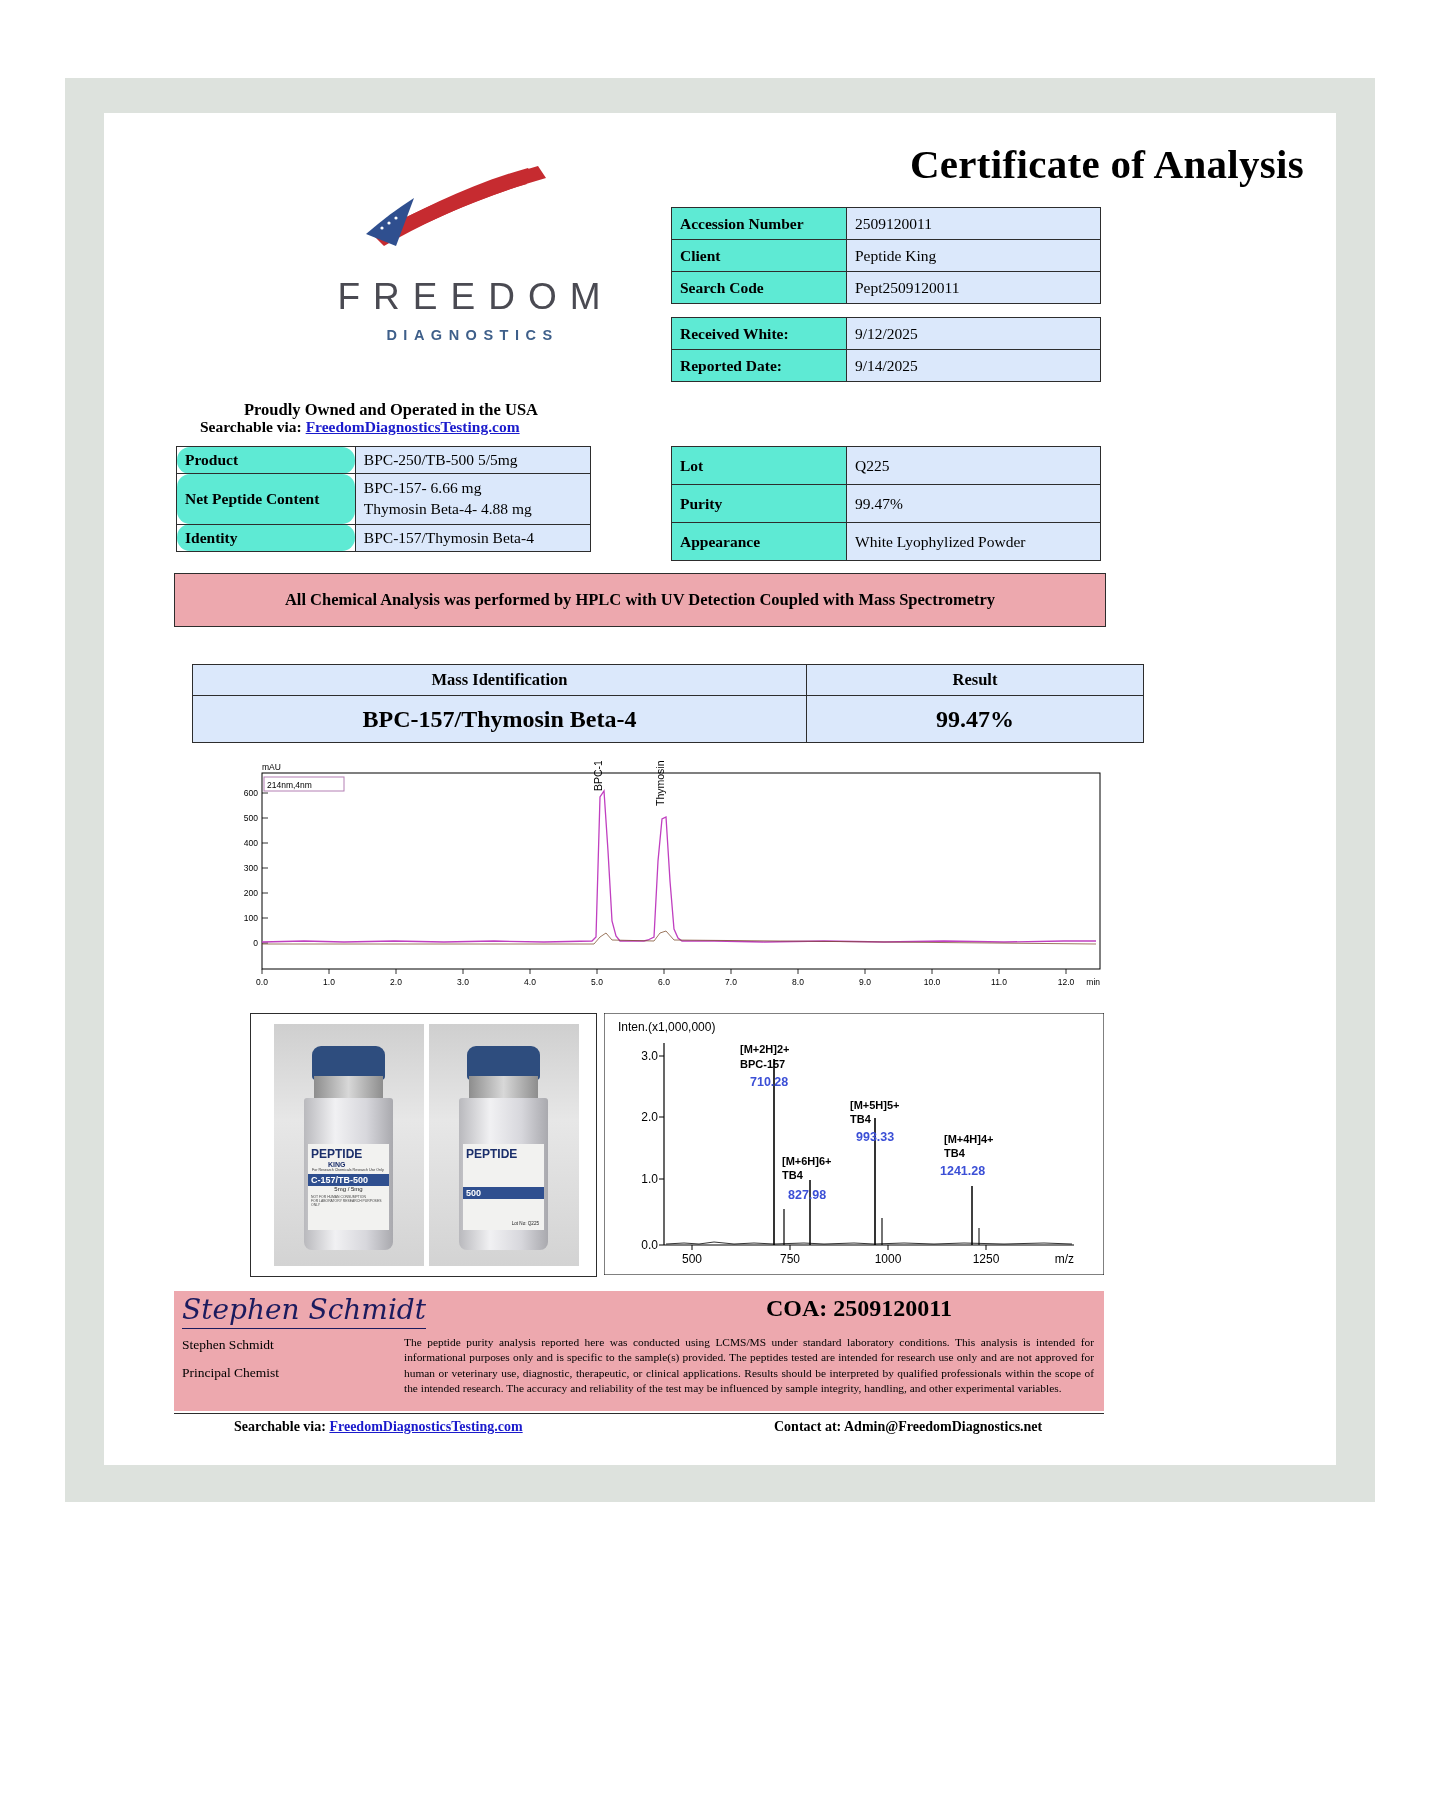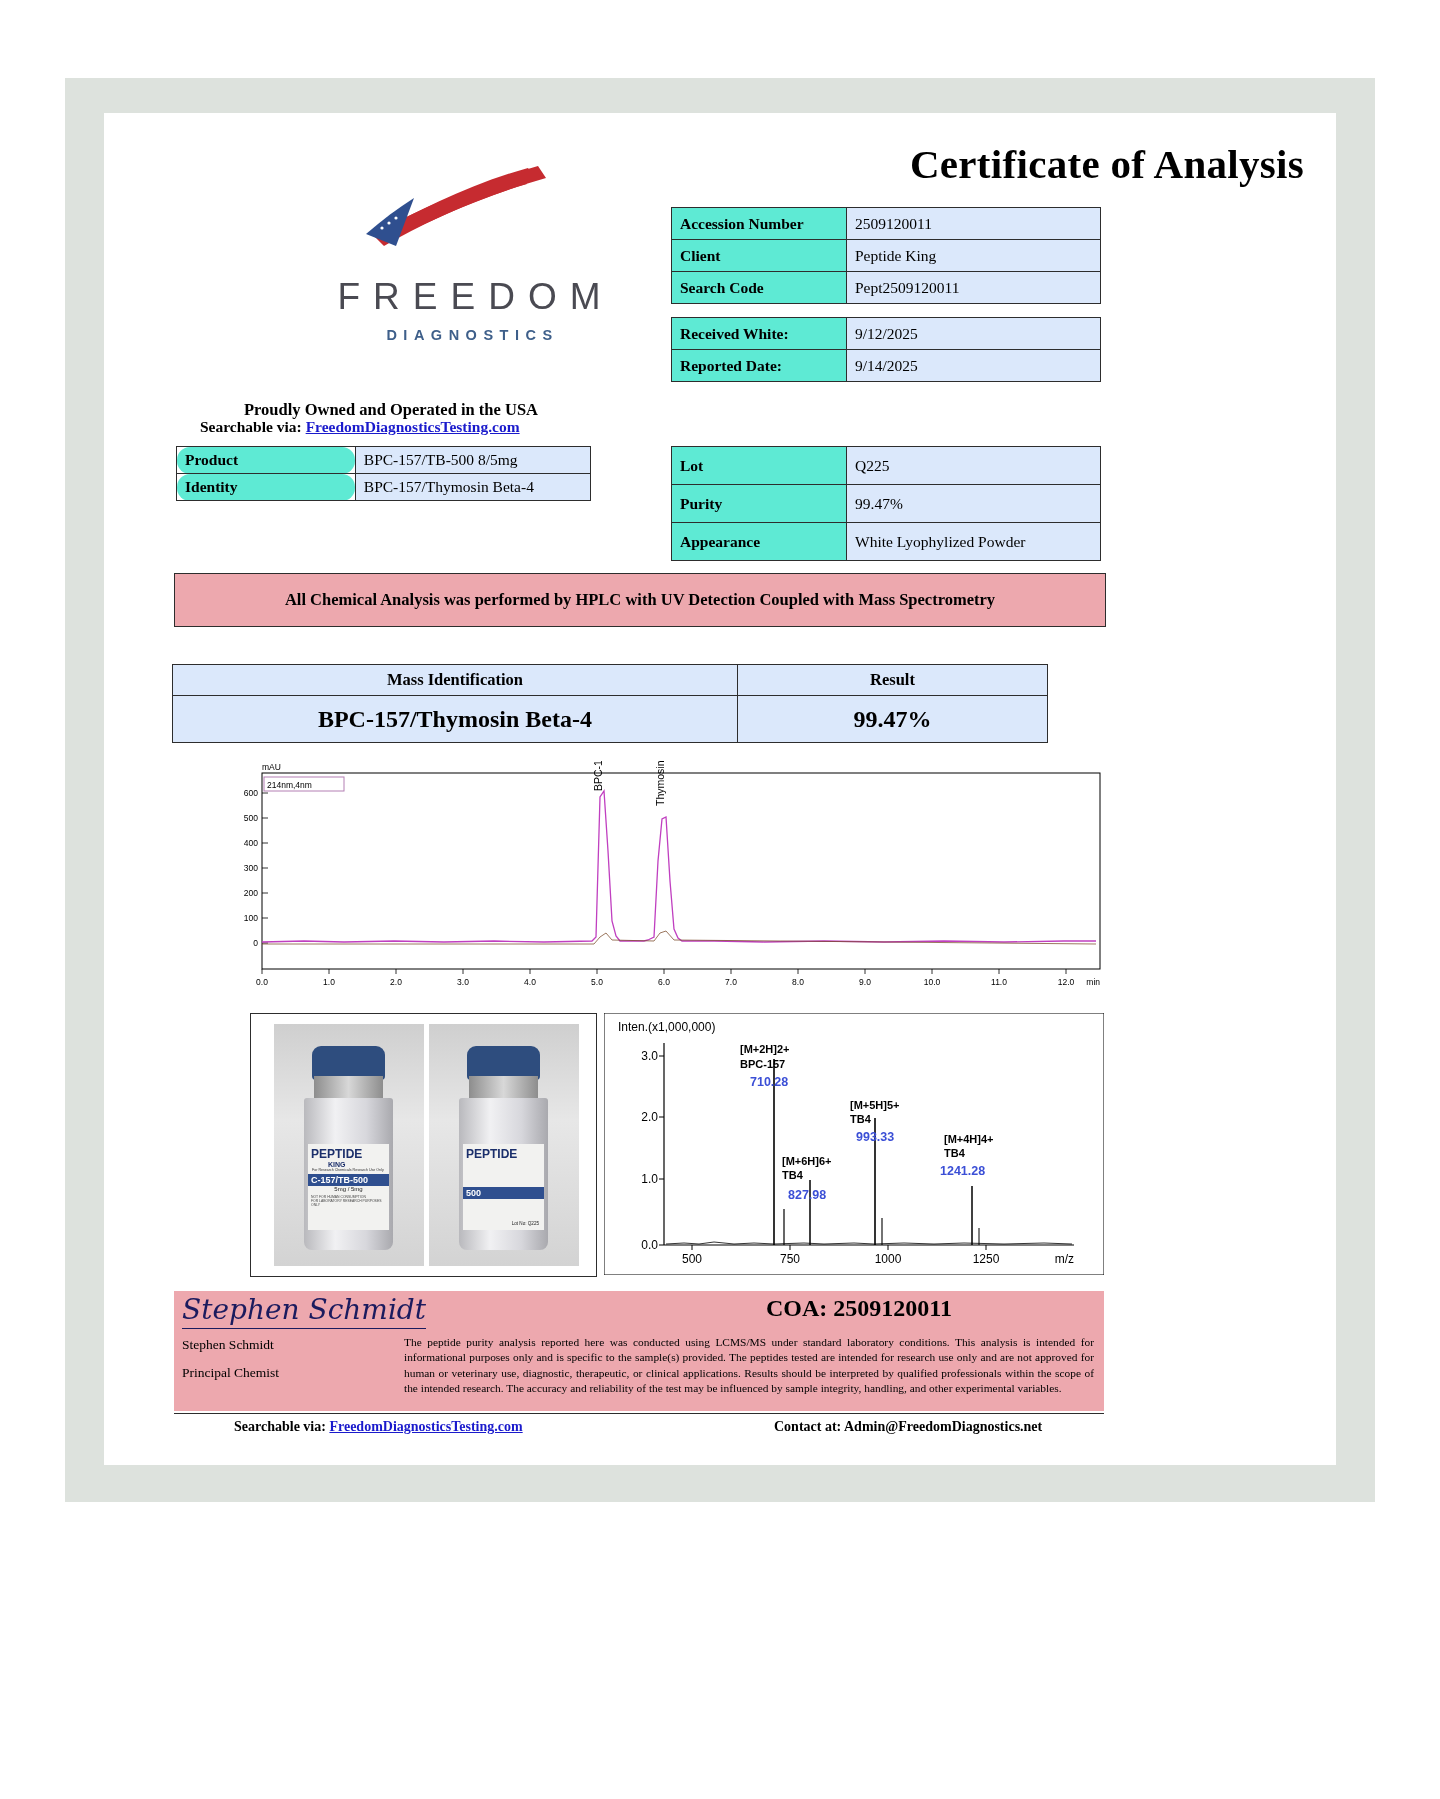--- a/index.html
+++ b/index.html
@@ -71,21 +71,21 @@
   .tbl-lot { position:absolute; left:567px; top:333px; width:430px;padding-left:40px; }
   .tbl-lot td.lbl { width:158px; height:29px; }
 
   .banner {
     position:absolute; left:70px; top:460px; width:930px; height:52px;
     background:#eda8ae; border:1px solid #2d2d2d;
     display:flex; align-items:center; justify-content:center;
     font-size:16.5px; font-weight:bold; color:#000; text-align:left;
   }
 
-  .tbl-mass { position:absolute; left:68px; top:551px; width:876px; }
+  .tbl-mass { position:absolute; left:88px; top:551px; width:952px; }
   .tbl-mass td { border:1px solid #2d2d2d; text-align:center; color:#000; }
   .tbl-mass td.head { background:#dbe8fb; font-size:16.5px; font-weight:bold; height:28px; }
   .tbl-mass td.big { background:#dbe8fb; font-size:24px; font-weight:bold; height:44px; }
 
   
   .chrom {
     position:absolute; left:140px; top:648px; width:862px; height:240px;
     background:#ffffff;
   }
   .chrom svg { display:block; }
@@ -229,21 +229,26 @@
       <td class="lbl">Reported Date:</td>
       <td class="val">9/14/2025</td>
     </tr>
   </tbody>
     </table>
 
   <table class="tbl tbl-product">
     <tbody>
         <tr>
       <td class="lbl">Product</td>
-      <td class="val">BPC-157/TB-500 8/5mg</td>
+      <td class="val">BPC-250/TB-500 5/5mg</td>
+    </tr>
+    <tr>
+      <td class="lbl">Net Peptide Content</td>
+      <td class="val" style="white-space:pre-line;line-height:1.35;">BPC-157- 6.66 mg
+Thymosin Beta-4- 4.88 mg</td>
     </tr>
     <tr>
       <td class="lbl">Identity</td>
       <td class="val">BPC-157/Thymosin Beta-4</td>
     </tr>
   </tbody>
     </table>
 
   <table class="tbl tbl-lot">
     <tbody>

